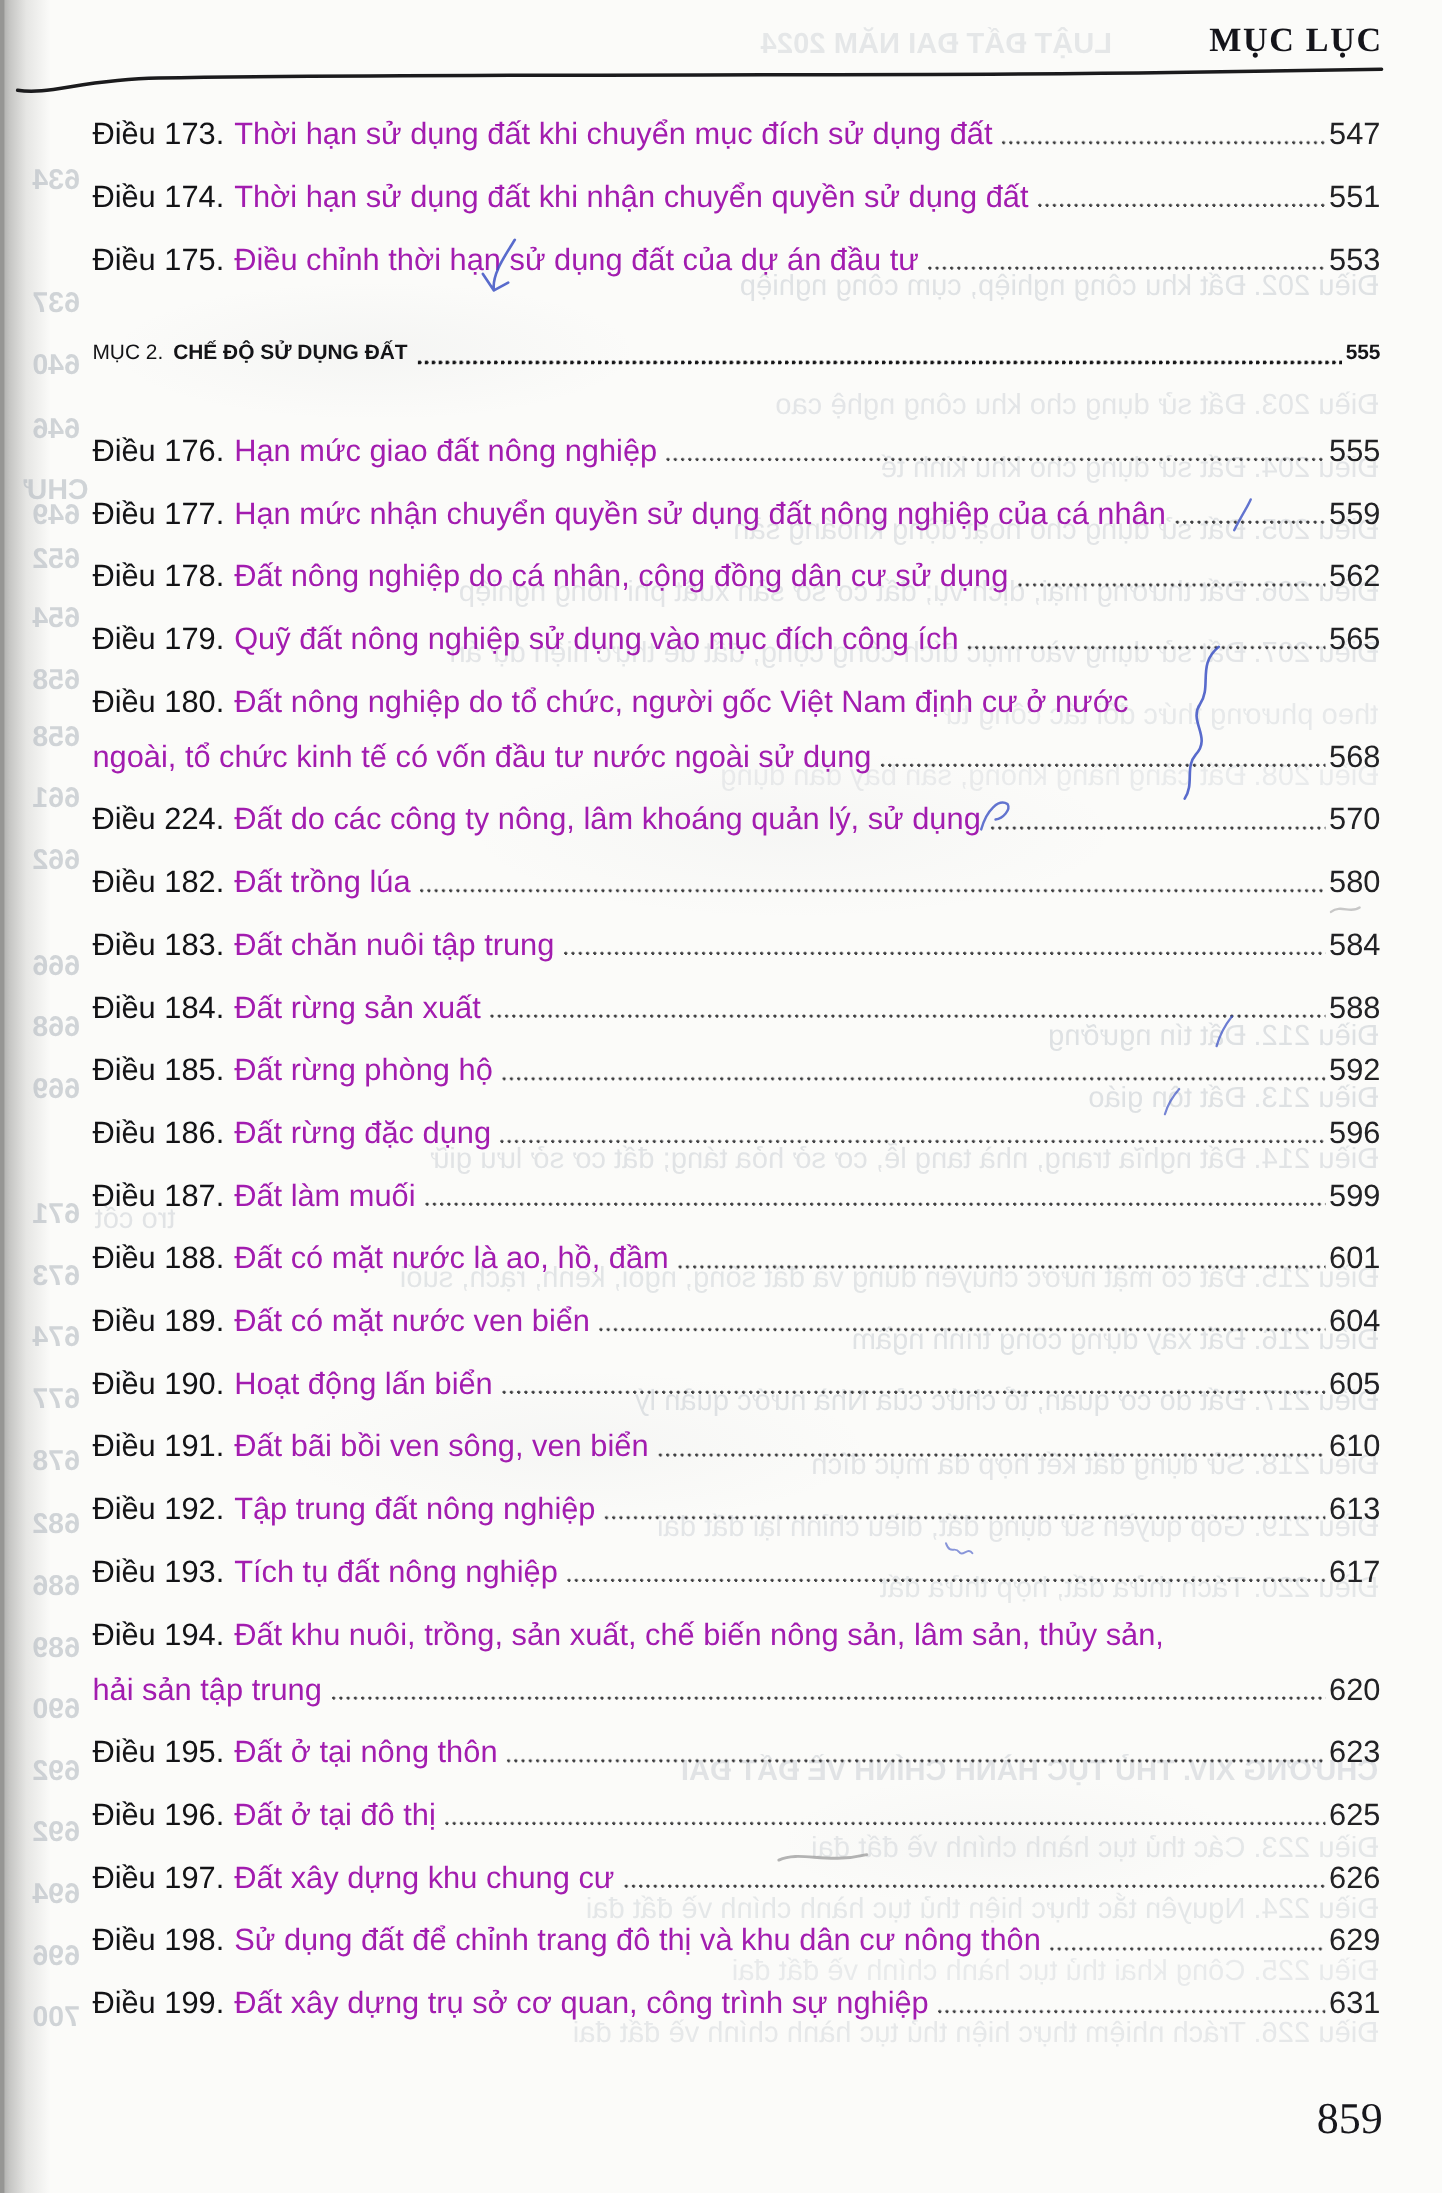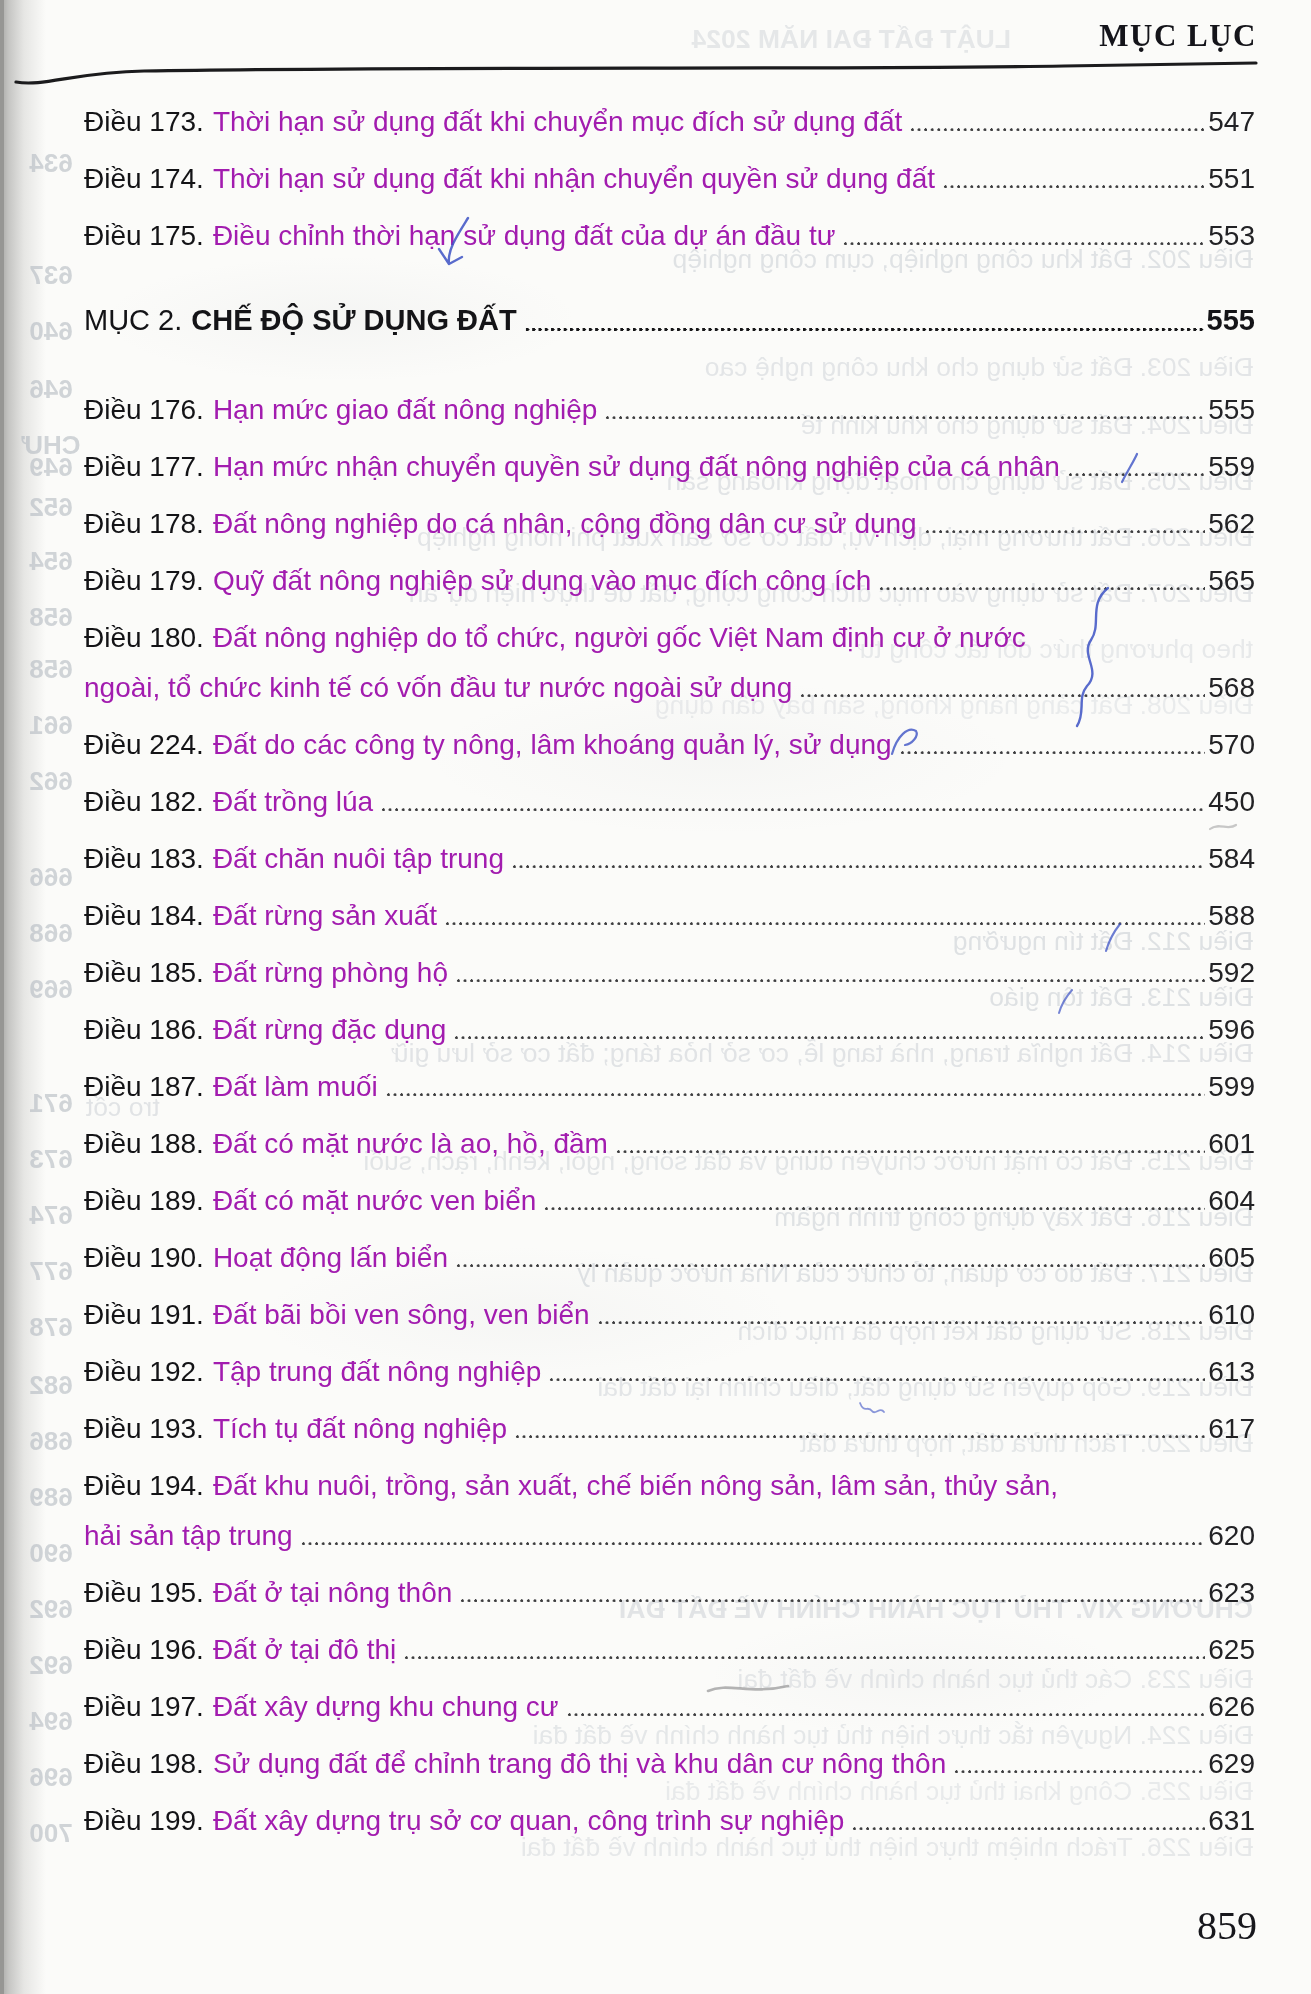--- a/index.html
+++ b/index.html
@@ -38,21 +38,21 @@
     font-size:28px;line-height:35px;color:#222225;white-space:nowrap;
   }
   .entry .lbl{font-weight:400;color:#131316;margin-right:9px;flex:0 0 auto;}
   .entry .ttl{color:#a21caf;flex:0 0 auto;}
   .entry .dots{
     flex:1 1 auto;height:5px;align-self:flex-end;margin:0 3px 7px 8px;min-width:20px;
     background-image:radial-gradient(circle at 2.4px 2.6px,#3e3e40 1.25px,rgba(0,0,0,0) 1.5px);
     background-size:6.6px 5px;background-repeat:repeat-x;background-position:left bottom;
   }
   .entry .pg{flex:0 0 auto;color:#222225;}
-  .entry.section{font-weight:700;font-size:29px;margin-top:50px;margin-bottom:54px;color:#141417;}
+  .entry.section{font-weight:700;font-size:19px;margin-top:50px;margin-bottom:54px;color:#141417;}
   .entry.section .ttl{color:#141417;font-weight:700;}
   .entry.section .pg{font-weight:700;color:#141417;}
   .entry.section .dots{
     background-image:radial-gradient(circle at 2.4px 2.6px,#161618 1.65px,rgba(0,0,0,0) 1.9px);
     background-size:6.3px 5px;height:5px;margin-bottom:6px;
   }
   .entry.two{display:block;}
   .entry.two .l1{display:block;}
   .entry.two .l2{display:flex;align-items:baseline;margin-top:15px;}
   .page-num{
@@ -208,21 +208,21 @@
     <div class="entry">
       <span class="lbl">Điều 224.</span>
       <span class="ttl">Đất do các công ty nông, lâm khoáng quản lý, sử dụng</span>
       <span class="dots"></span>
       <span class="pg">570</span>
     </div>
     <div class="entry">
       <span class="lbl">Điều 182.</span>
       <span class="ttl">Đất trồng lúa</span>
       <span class="dots"></span>
-      <span class="pg">450</span>
+      <span class="pg">580</span>
     </div>
     <div class="entry">
       <span class="lbl">Điều 183.</span>
       <span class="ttl">Đất chăn nuôi tập trung</span>
       <span class="dots"></span>
       <span class="pg">584</span>
     </div>
     <div class="entry">
       <span class="lbl">Điều 184.</span>
       <span class="ttl">Đất rừng sản xuất</span>

